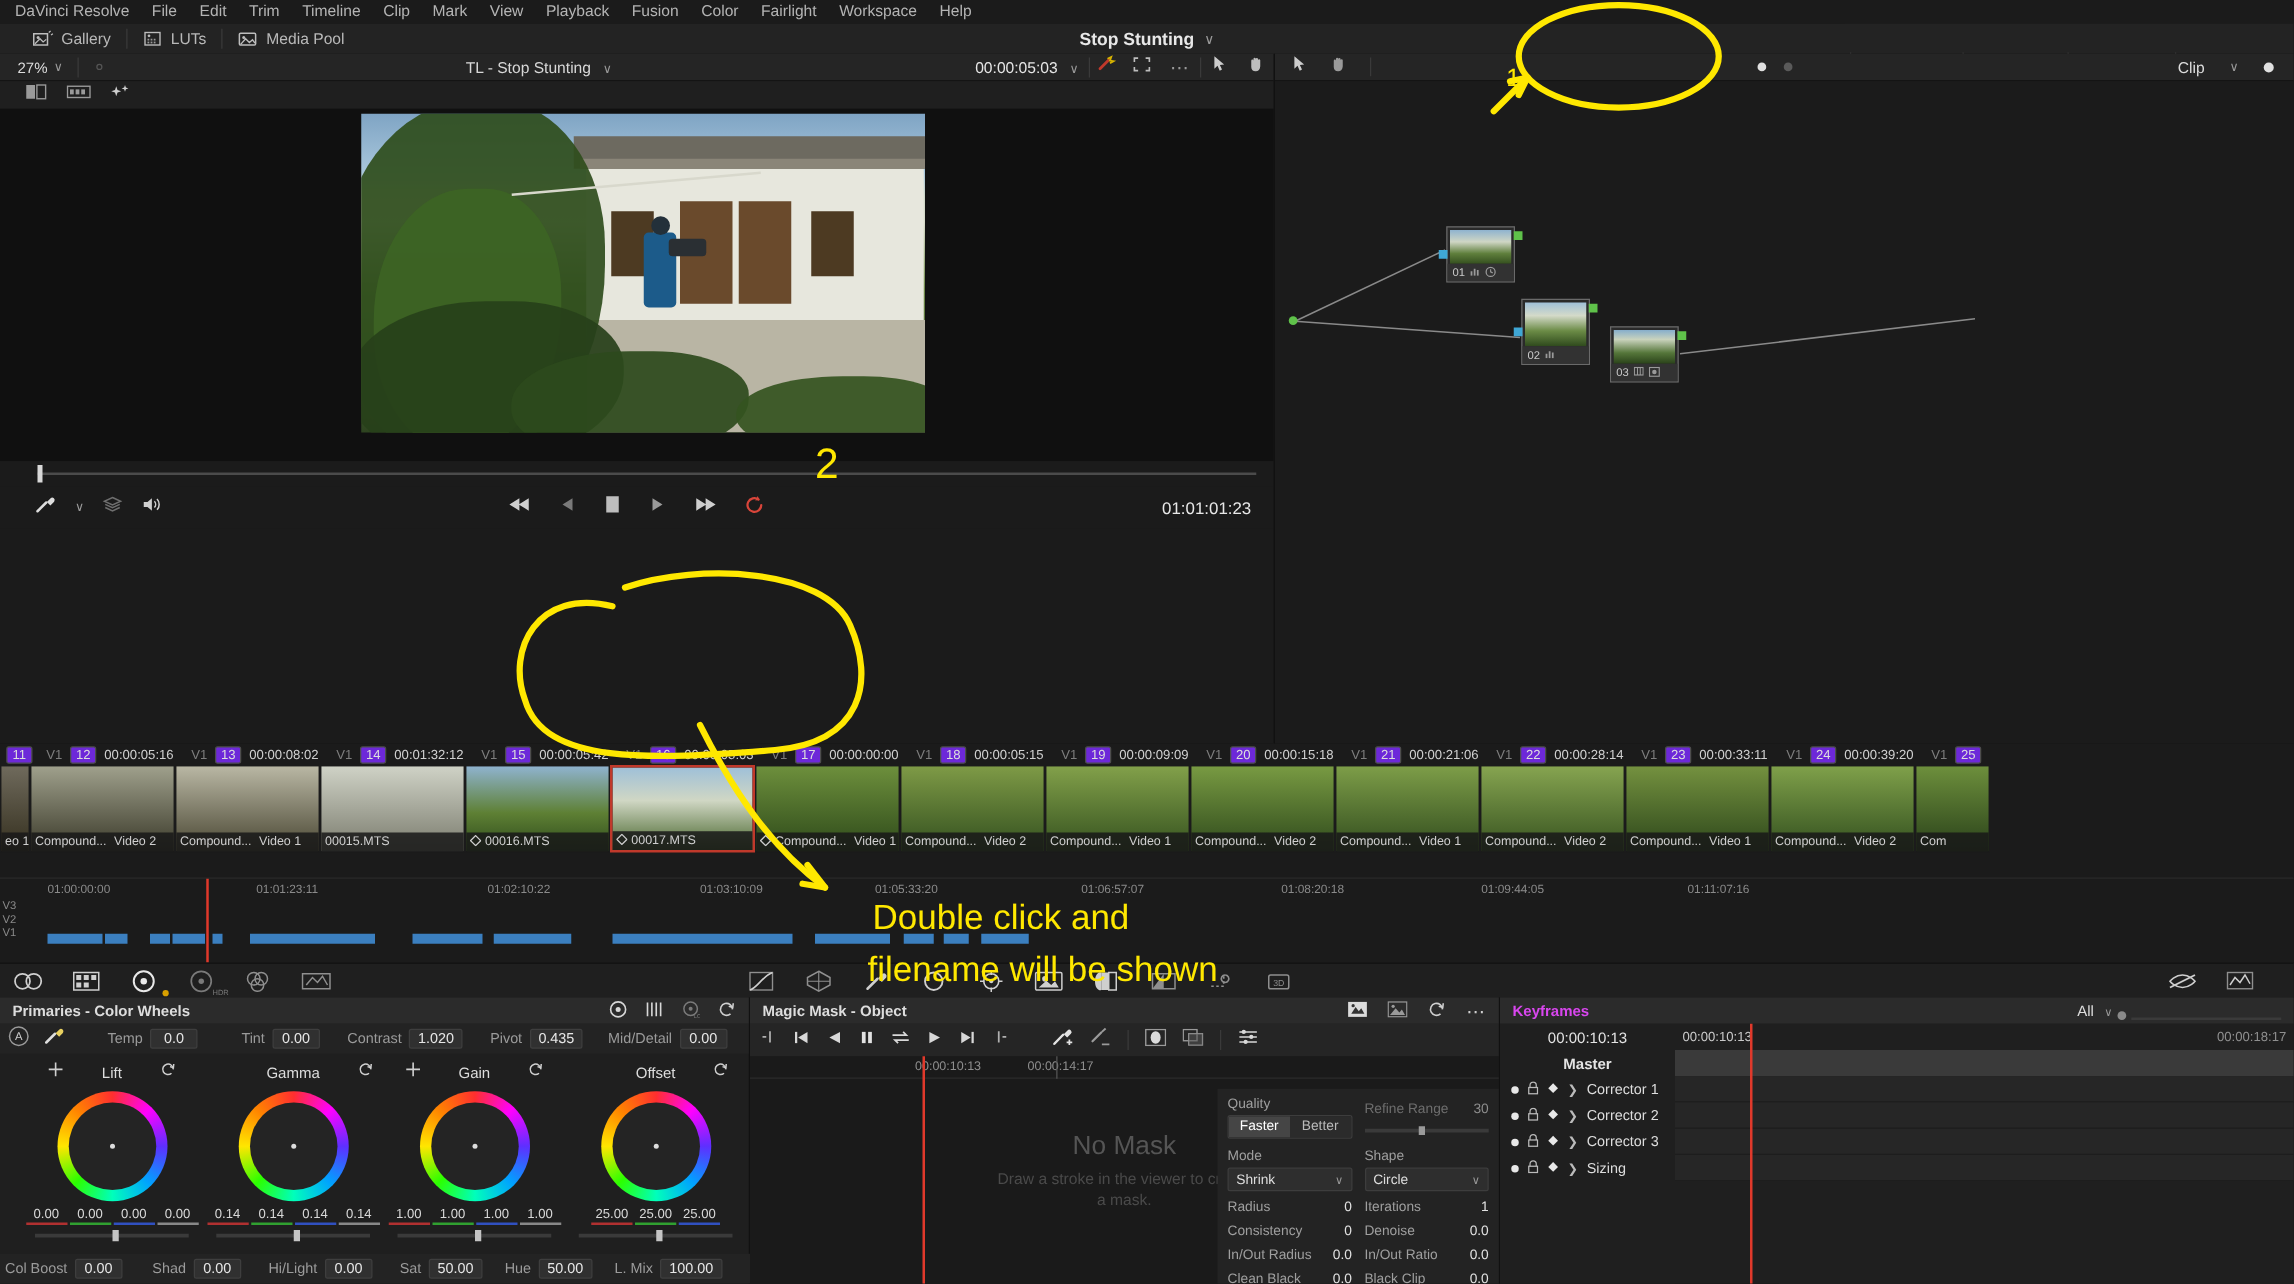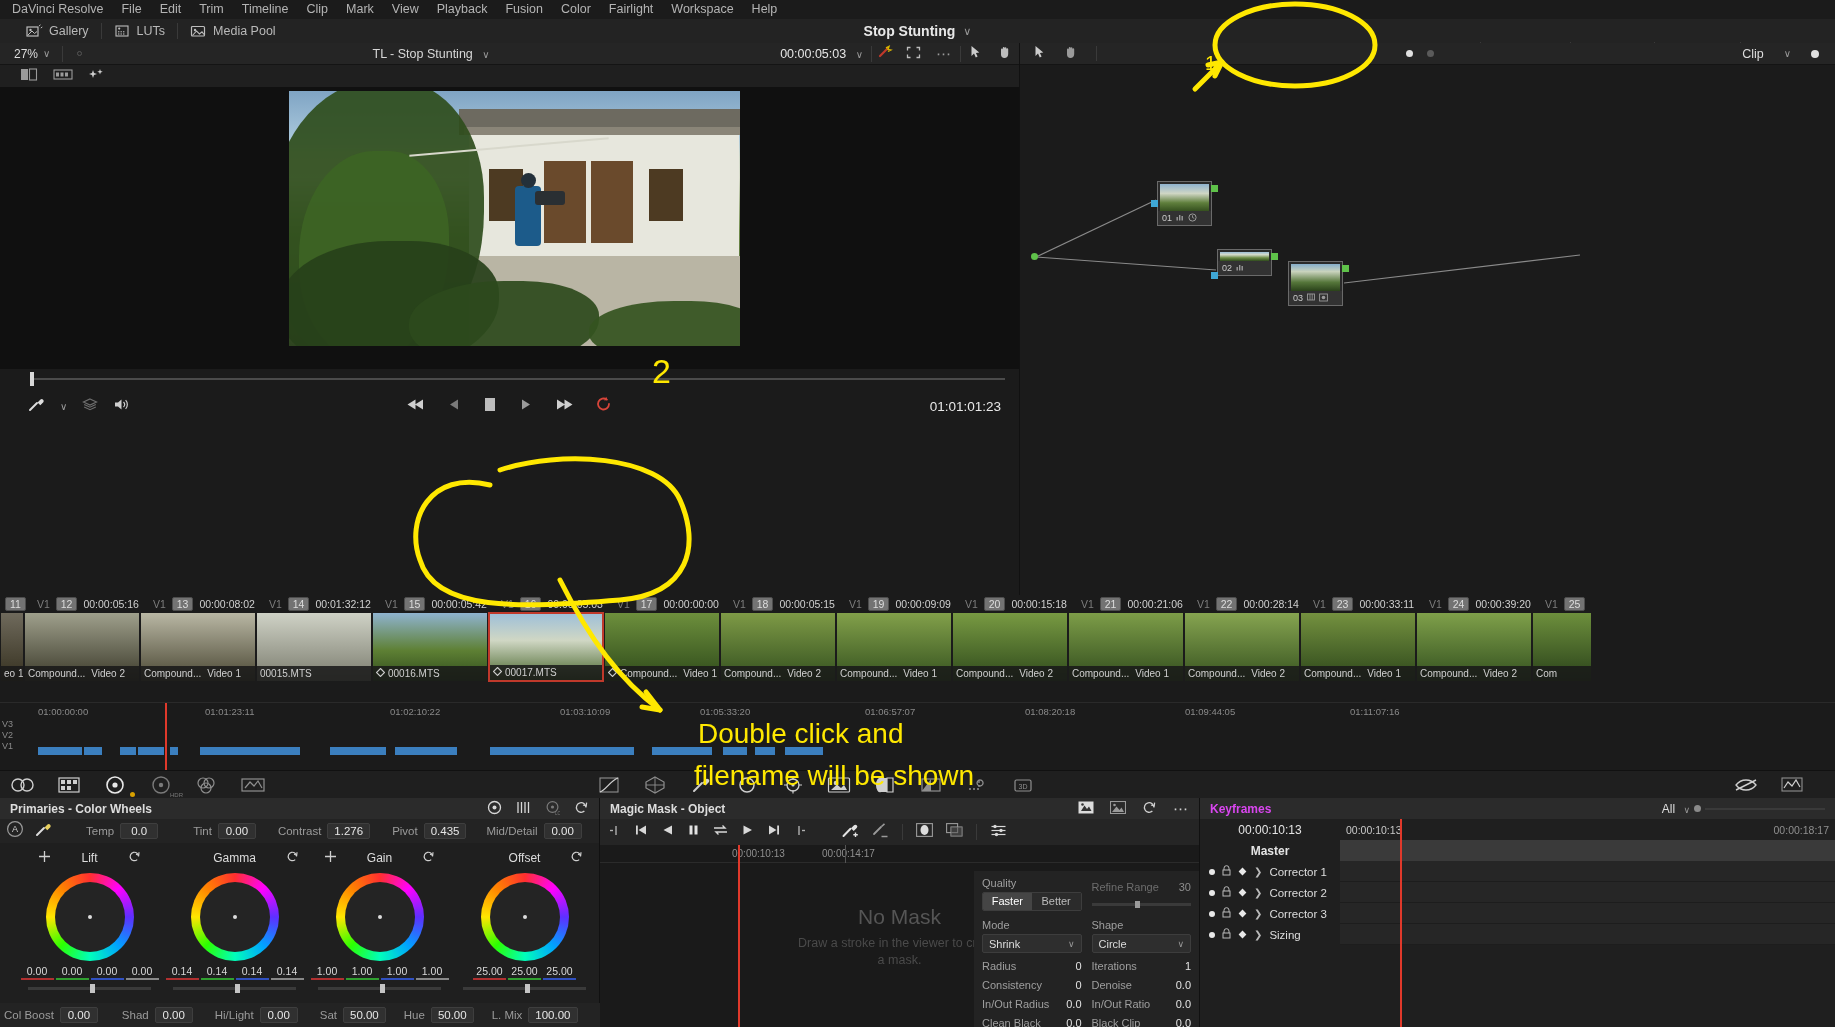--- a/index.html
+++ b/index.html
@@ -82,21 +82,21 @@
   .node .bar { position:absolute; left:0; right:0; bottom:0; height:14px; background:#323232; display:flex; align-items:center; gap:4px; padding-left:4px;}
   .node .bar span { font-size:9px; color:#c9c9c9;}
   .port { position:absolute; width:7px; height:7px; background:#3fa7d6; }
   .portg { position:absolute; width:7px; height:7px; background:#5fc24a; }
 
   
   #clipStrip { position:absolute; left:0; top:595px; width:1835px; height:107px; background:#1b1b1b; }
   #clipHdrRow { height:17px; display:flex; background:#1b1b1b; }
   .chcell { display:flex; align-items:center; gap:6px; padding-left:5px; flex:0 0 116px; }
   .chcell .v1 { font-size:10.5px; color:#7d7d7d; }
-  .chcell .num { font-size:10.5px; color:#ddd; background:#737373; border:1px solid #4d4d4d; border-radius:2px; padding:0px 4px; }
+  .chcell .num { font-size:10.5px; color:#ddd; background:#6d28d9; border:1px solid #4d4d4d; border-radius:2px; padding:0px 4px; }
   .chcell .tc { font-size:10.5px; color:#d0d0d0; }
   #clipThumbs { height:70px; display:flex; }
   .clipthumb { flex:0 0 116px; position:relative; border:1px solid #1b1b1b; overflow:hidden;}
   .clipthumb .lbl { position:absolute; left:0; bottom:0; width:100%; height:15px; background:rgba(25,25,25,.86);
                     font-size:10px; color:#cfcfcf; display:flex; align-items:center; gap:3px; padding-left:3px; white-space:nowrap; overflow:hidden;}
   .clipthumb.sel { border:2px solid #c0392b; }
 
   
   #miniTl { position:absolute; left:0; top:702px; width:1835px; height:68px; background:#1b1b1b; border-top:1px solid #2a2a2a;}
   #miniRuler { height:16px; position:relative; }
@@ -507,21 +507,21 @@
           <svg width="9" height="9" viewBox="0 0 9 9">
               <circle cx="4.5" cy="4.5" r="3.6" fill="none" stroke="#9a9a9a" stroke-width="1"></circle>
               <path d="M4.5 2.3 V4.5 L6.2 5.3" stroke="#9a9a9a" stroke-width="0.9" fill="none"></path>
             </svg>
         </span>
       </div>
       <span class="port" style="left:-7px;top:18px"></span>
       <span class="portg" style="right:-7px;top:3px"></span>
     </div>
 
-    <div class="node" style="left:197px;top:184px;width:55px;height:27px;">
+    <div class="node" style="left:197px;top:174px;width:55px;height:53px;">
       <div class="thumb" style="background:linear-gradient(180deg,#9fc0d8 0%,#d4dac9 30%,#6b8b46 65%,#2f4a1d 100%)"></div>
       <div class="bar">
         <span>02</span>
         <span>
           <svg width="8" height="8" viewBox="0 0 8 8">
               <rect x="0.5" y="4" width="1.4" height="3.5" fill="#9a9a9a"></rect>
               <rect x="3" y="2" width="1.4" height="5.5" fill="#9a9a9a"></rect>
               <rect x="5.5" y="3" width="1.4" height="4.5" fill="#9a9a9a"></rect>
             </svg>
         </span>
@@ -938,21 +938,21 @@
       <div class="pfield" style="margin-left:30px">
         <span class="nm">Temp</span>
         <span class="vv">0.0</span>
       </div>
       <div class="pfield" style="margin-left:35px">
         <span class="nm">Tint</span>
         <span class="vv">0.00</span>
       </div>
       <div class="pfield" style="margin-left:22px">
         <span class="nm">Contrast</span>
-        <span class="vv">1.276</span>
+        <span class="vv">1.020</span>
       </div>
       <div class="pfield" style="margin-left:22px">
         <span class="nm">Pivot</span>
         <span class="vv">0.435</span>
       </div>
       <div class="pfield" style="margin-left:20px">
         <span class="nm">Mid/Detail</span>
         <span class="vv">0.00</span>
       </div>
     </div>
@@ -1343,21 +1343,21 @@
               </div>
             </div>
           </div>
       </div>
     </div>
   </div>
 
   <div id="keyframes">
     <div id="kfHdr">
       <span style="font-weight:bold;font-size:12px;color:#d946ef">Keyframes</span>
-      <span style="display:flex;align-items:center;gap:4px">
+      <span style="display:flex;align-items:flex-end;gap:4px">
         <span style="font-size:12px;color:#ddd">
           <span>All</span>
           <span style="font-size:9px;color:#9a9a9a;margin-left:5px">∨</span>
         </span>
         <span style="width:7px;height:7px;border-radius:50%;background:#8a8a8a;display:inline-block"></span>
         <span style="flex:1;height:2px;background:#3a3a3a;width:120px;display:inline-block"></span>
       </span>
     </div>
     <div style="position:relative;height:208px">
       <div style="position:absolute;left:0;top:0;width:140px;height:208px;background:#1f1f1f">

